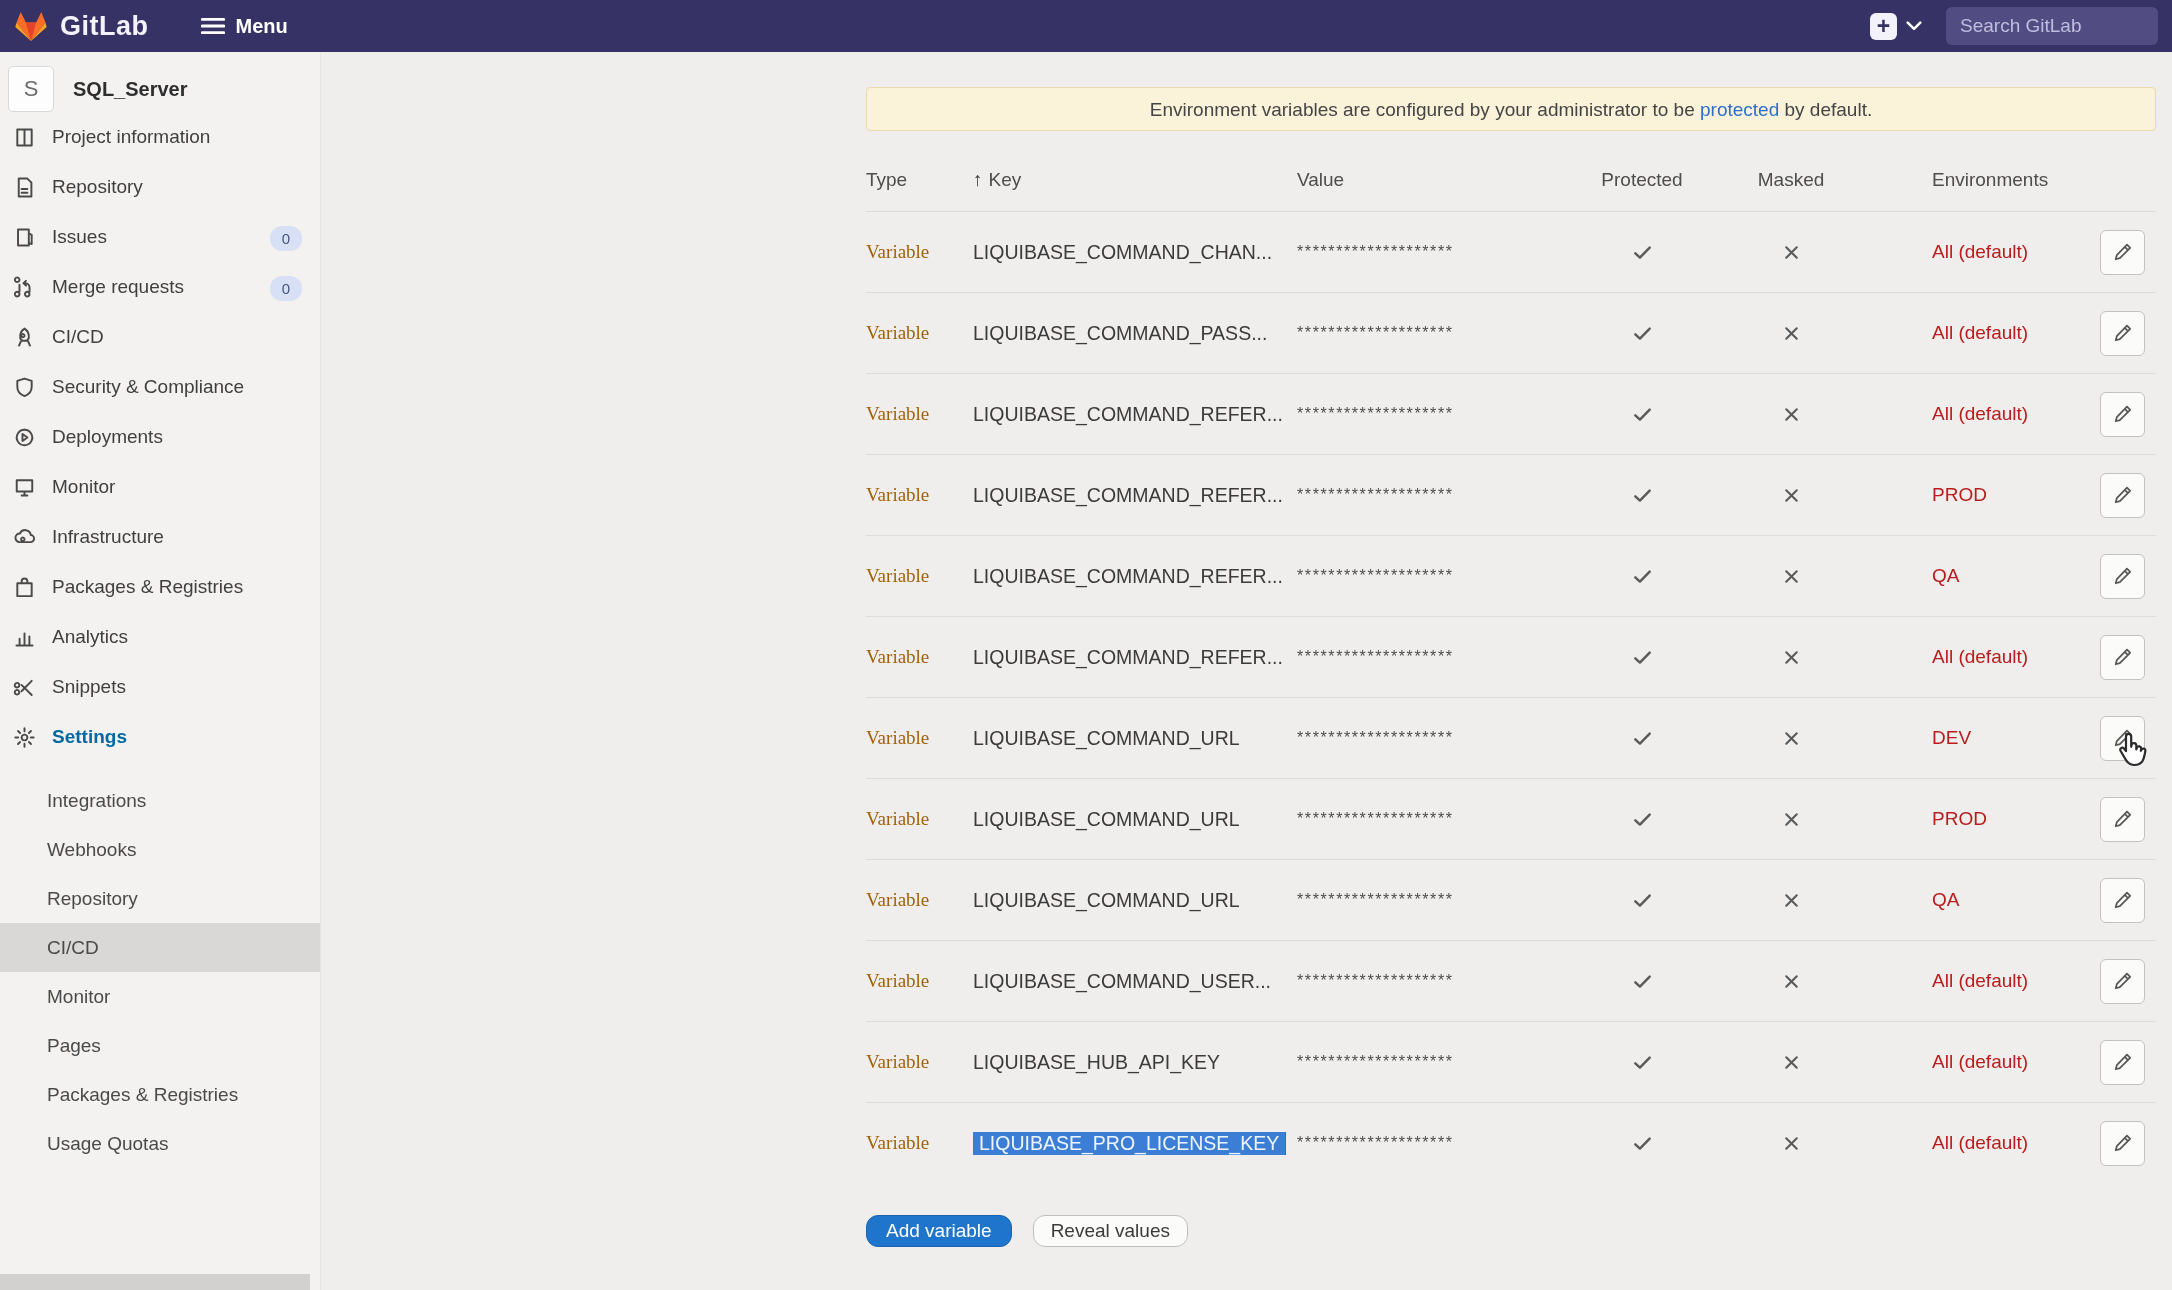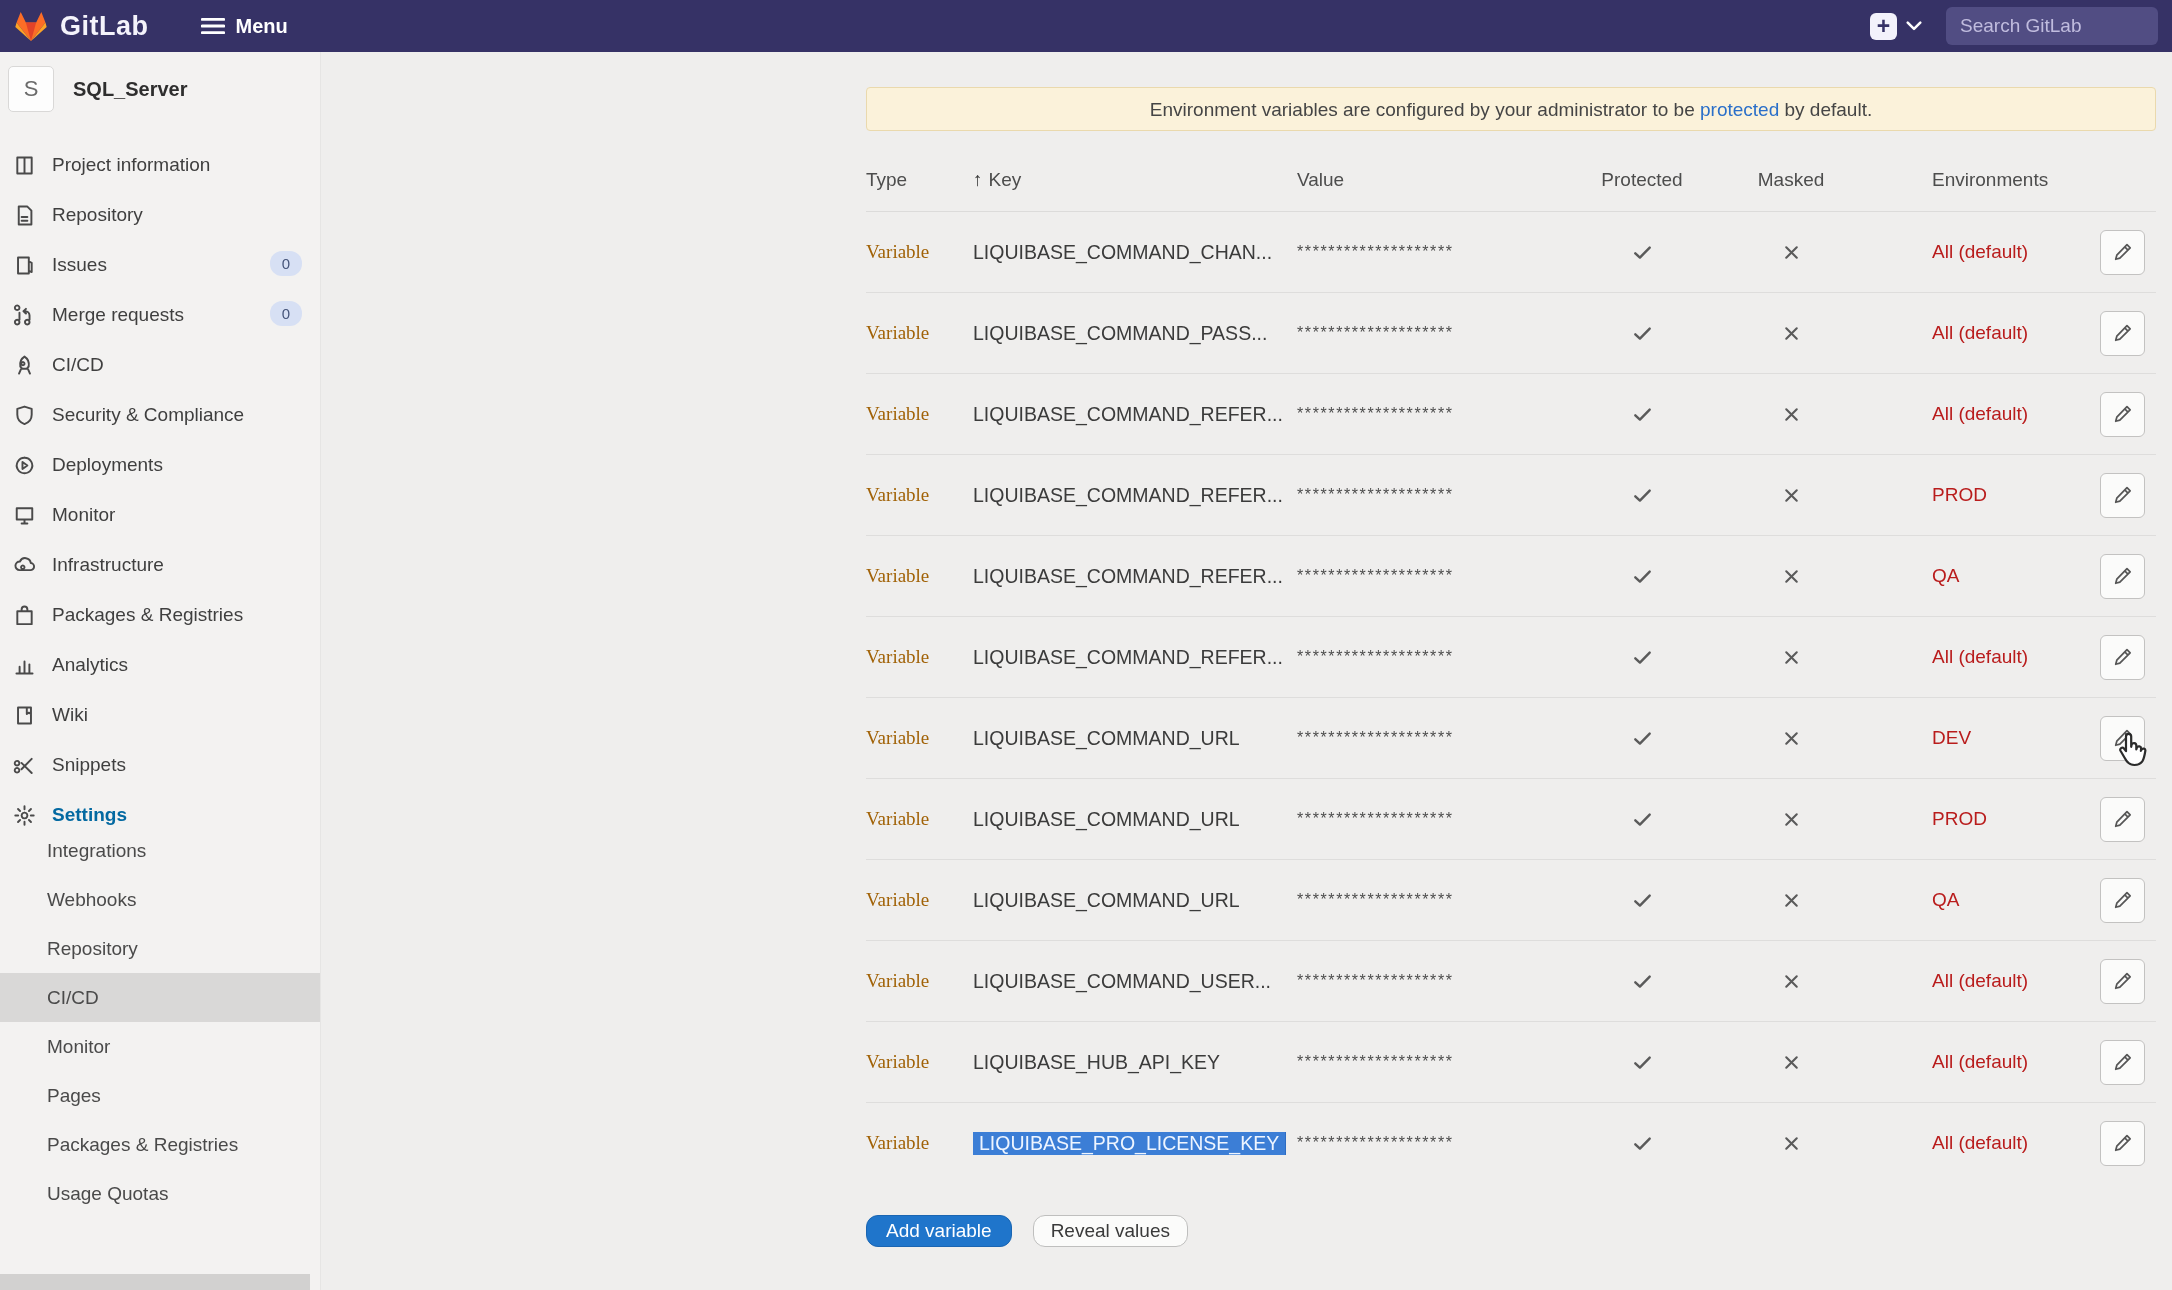--- a/index.html
+++ b/index.html
@@ -22,21 +22,21 @@
           font-family:"Liberation Sans","DejaVu Sans",sans-serif;}
   .search::placeholder{color:#c0bcde;}
 
   
   .sidebar{position:absolute;top:52px;left:0;width:321px;bottom:0;background:#f3f2f1;
            border-right:1px solid #e6e5e4;box-sizing:border-box;z-index:20;}
   .project-row{display:flex;align-items:center;padding:14px 12px 14px 8px;cursor:pointer;}
   .avatar{width:46px;height:46px;background:#fdfdfd;border:1px solid #d9d8d7;border-radius:5px;
           display:flex;align-items:center;justify-content:center;font-size:22px;color:#6b6b6b;box-sizing:border-box;}
   .project-name{margin-left:19px;font-size:20px;font-weight:700;color:#2e2e2e;}
-  .side-item{display:flex;align-items:flex-end;height:50px;padding:0 18px 0 12px;gap:15px;
+  .side-item{display:flex;align-items:flex-start;height:50px;padding:0 18px 0 12px;gap:15px;
              color:#3f3f3f;font-size:19px;cursor:pointer;}
   .side-item .s-icon{width:25px;height:22px;display:flex;align-items:center;justify-content:center;flex:none;}
   .side-item.bold .s-label{font-weight:700;color:#0369a1;}
   .badge{margin-left:auto;background:#d7e0f4;color:#46557a;font-size:15px;line-height:1;
          padding:5px 12px;border-radius:12px;}
   .side-subitem{display:flex;align-items:center;height:49px;padding-left:47px;
                 font-size:19px;color:#4a4a4a;cursor:pointer;}
   .side-subitem.active{background:#d9d8d7;}
   .sidebar-strip{position:absolute;left:0;bottom:0;width:310px;height:16px;background:#d2d1d0;}
 
@@ -205,28 +205,20 @@
           <span class="s-icon">
             <svg width="23" height="23" viewBox="0 0 16 16">
               <path d="M2.4 13.6h11.2 M4.6 13.2V8.8 M8 13.2V5.2 M11.4 13.2V7.2" fill="none" stroke="#4a4a4a" stroke-width="1.35" stroke-linecap="round" stroke-linejoin="round"></path>
             </svg>
           </span>
           <span class="s-label">Analytics</span>
         </div>
         <div class="side-item">
           <span class="s-icon">
             <svg width="23" height="23" viewBox="0 0 16 16">
-              <path d="M3.5 2.5h9v11h-9z M9.6 2.5V7l1.45-1L12.5 7V2.5" fill="none" stroke="#4a4a4a" stroke-width="1.35" stroke-linecap="round" stroke-linejoin="round"></path>
-            </svg>
-          </span>
-          <span class="s-label">Wiki</span>
-        </div>
-        <div class="side-item">
-          <span class="s-icon">
-            <svg width="23" height="23" viewBox="0 0 16 16">
               <path d="M4.4 6.4a1.6 1.6 0 1 0 0 .01 M4.4 11.3a1.6 1.6 0 1 0 0 .01 M5.9 6.2 13 13.2 M5.9 10.6 13 3.4" fill="none" stroke="#4a4a4a" stroke-width="1.35" stroke-linecap="round" stroke-linejoin="round"></path>
             </svg>
           </span>
           <span class="s-label">Snippets</span>
         </div>
         <div class="side-item bold">
           <span class="s-icon">
             <svg width="23" height="23" viewBox="0 0 16 16">
               <path d="M8 6a2 2 0 1 0 .01 0 M8 1.6v2 M8 12.4v2 M1.6 8h2 M12.4 8h2 M3.5 3.5l1.4 1.4 M11.1 11.1l1.4 1.4 M12.5 3.5l-1.4 1.4 M4.9 11.1l-1.4 1.4" fill="none" stroke="#4a4a4a" stroke-width="1.35" stroke-linecap="round" stroke-linejoin="round"></path>
             </svg>

